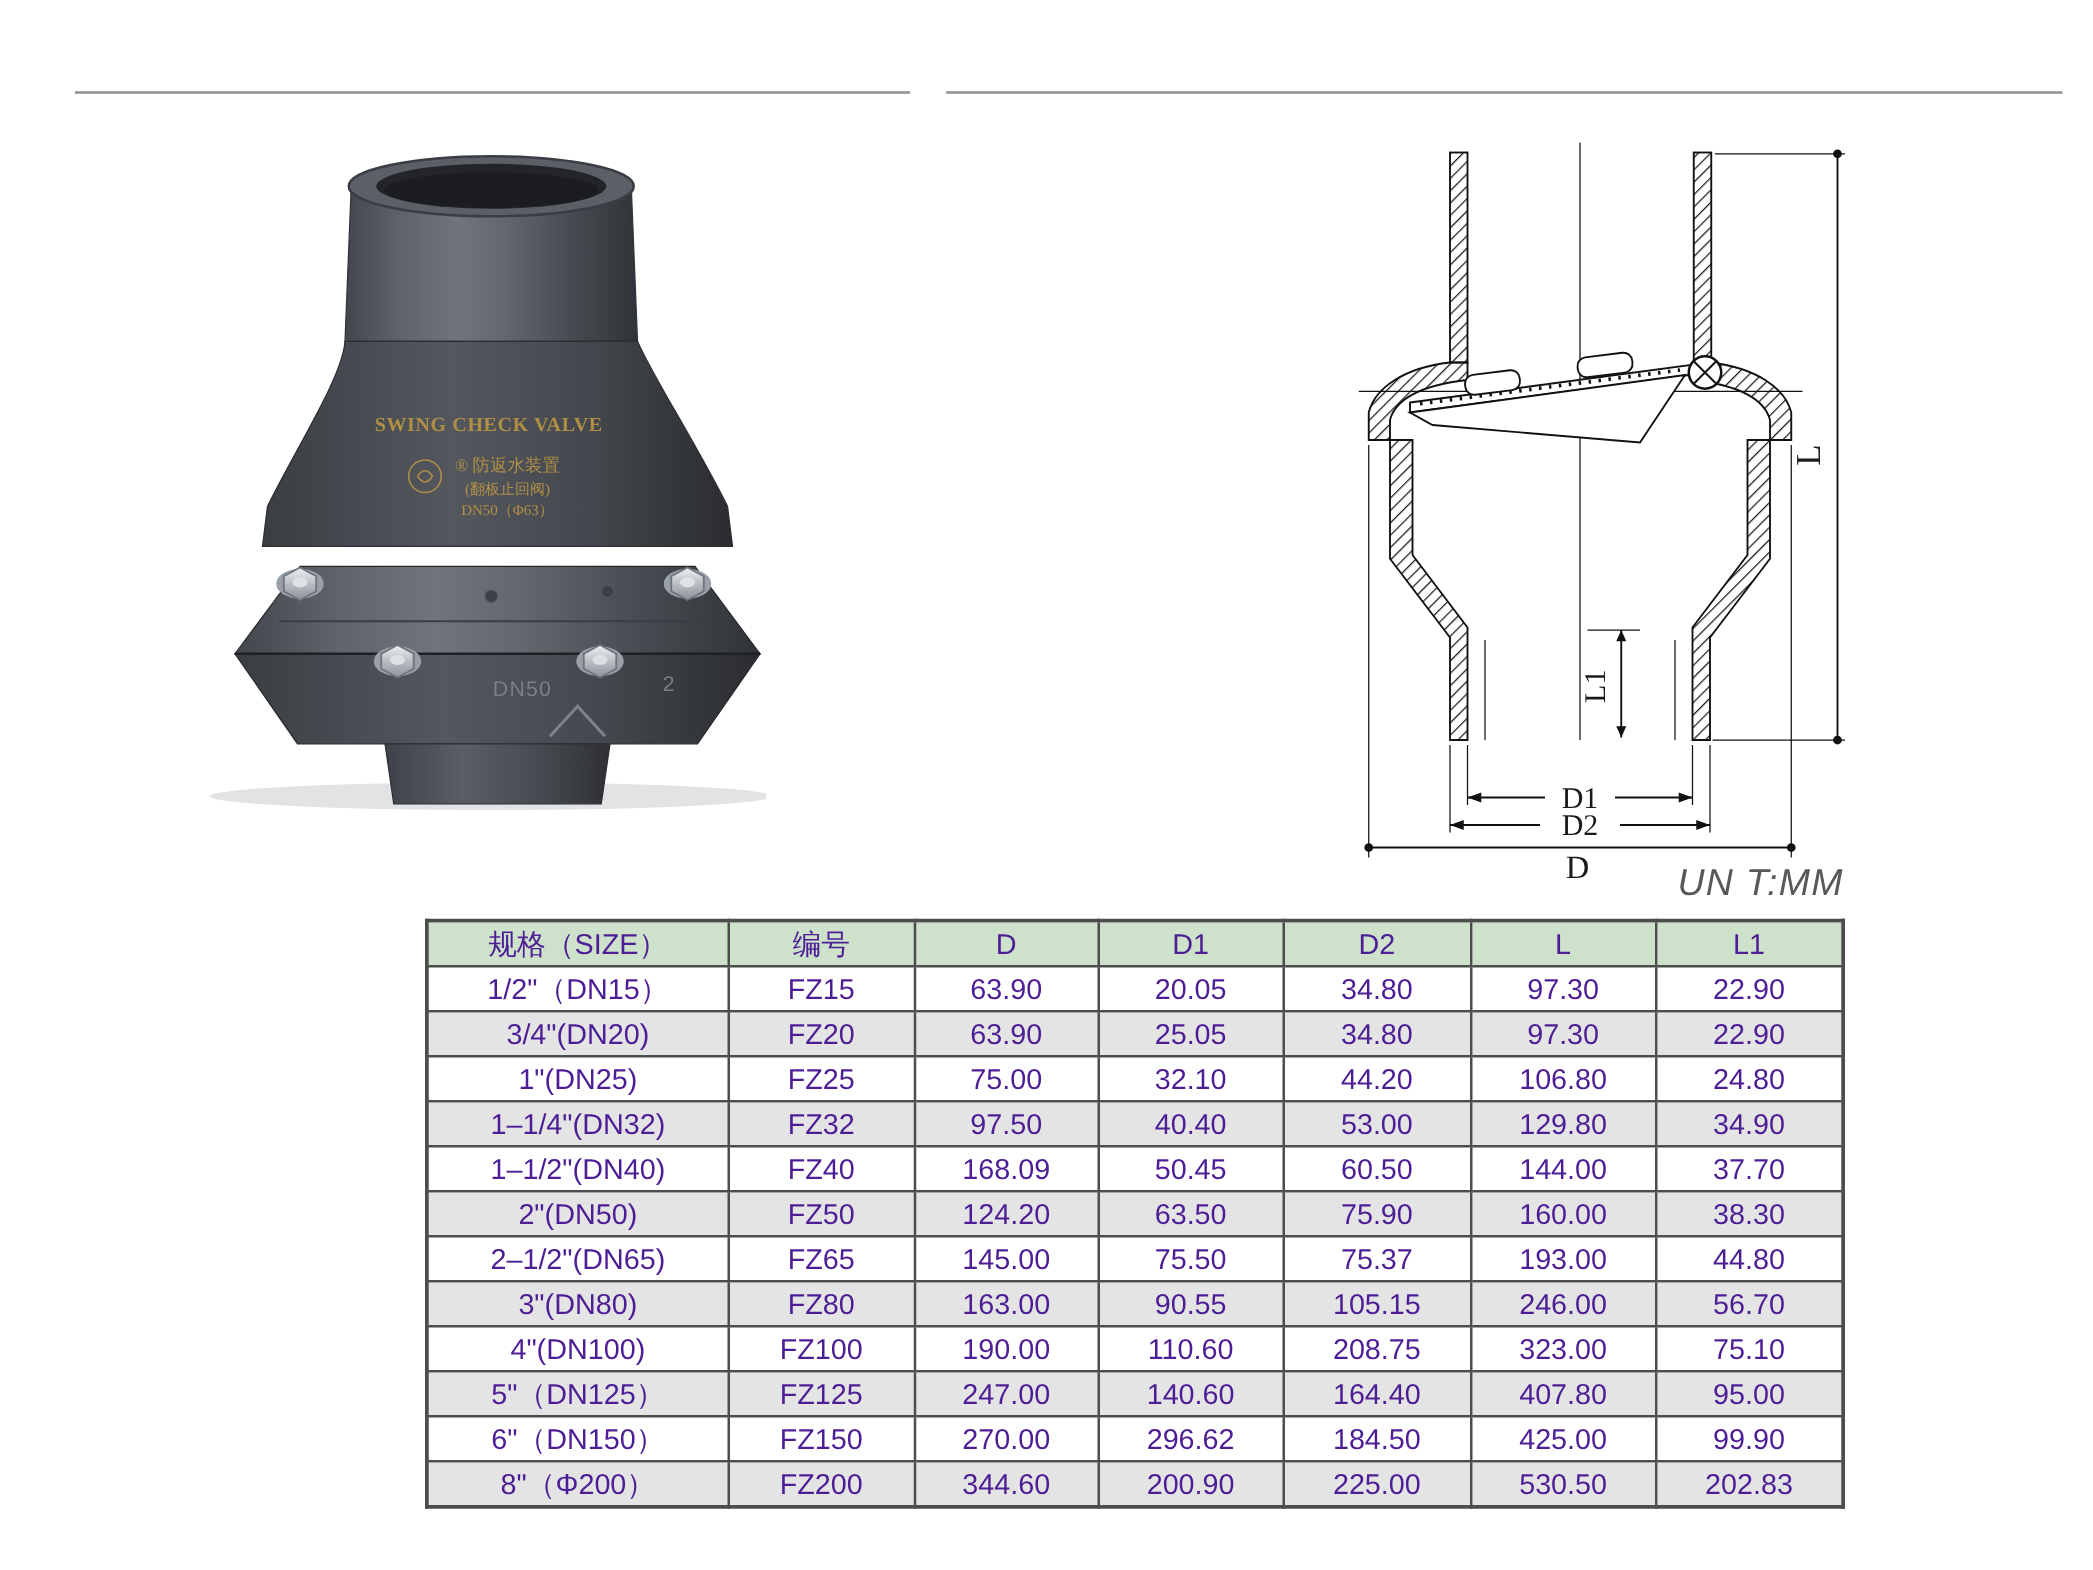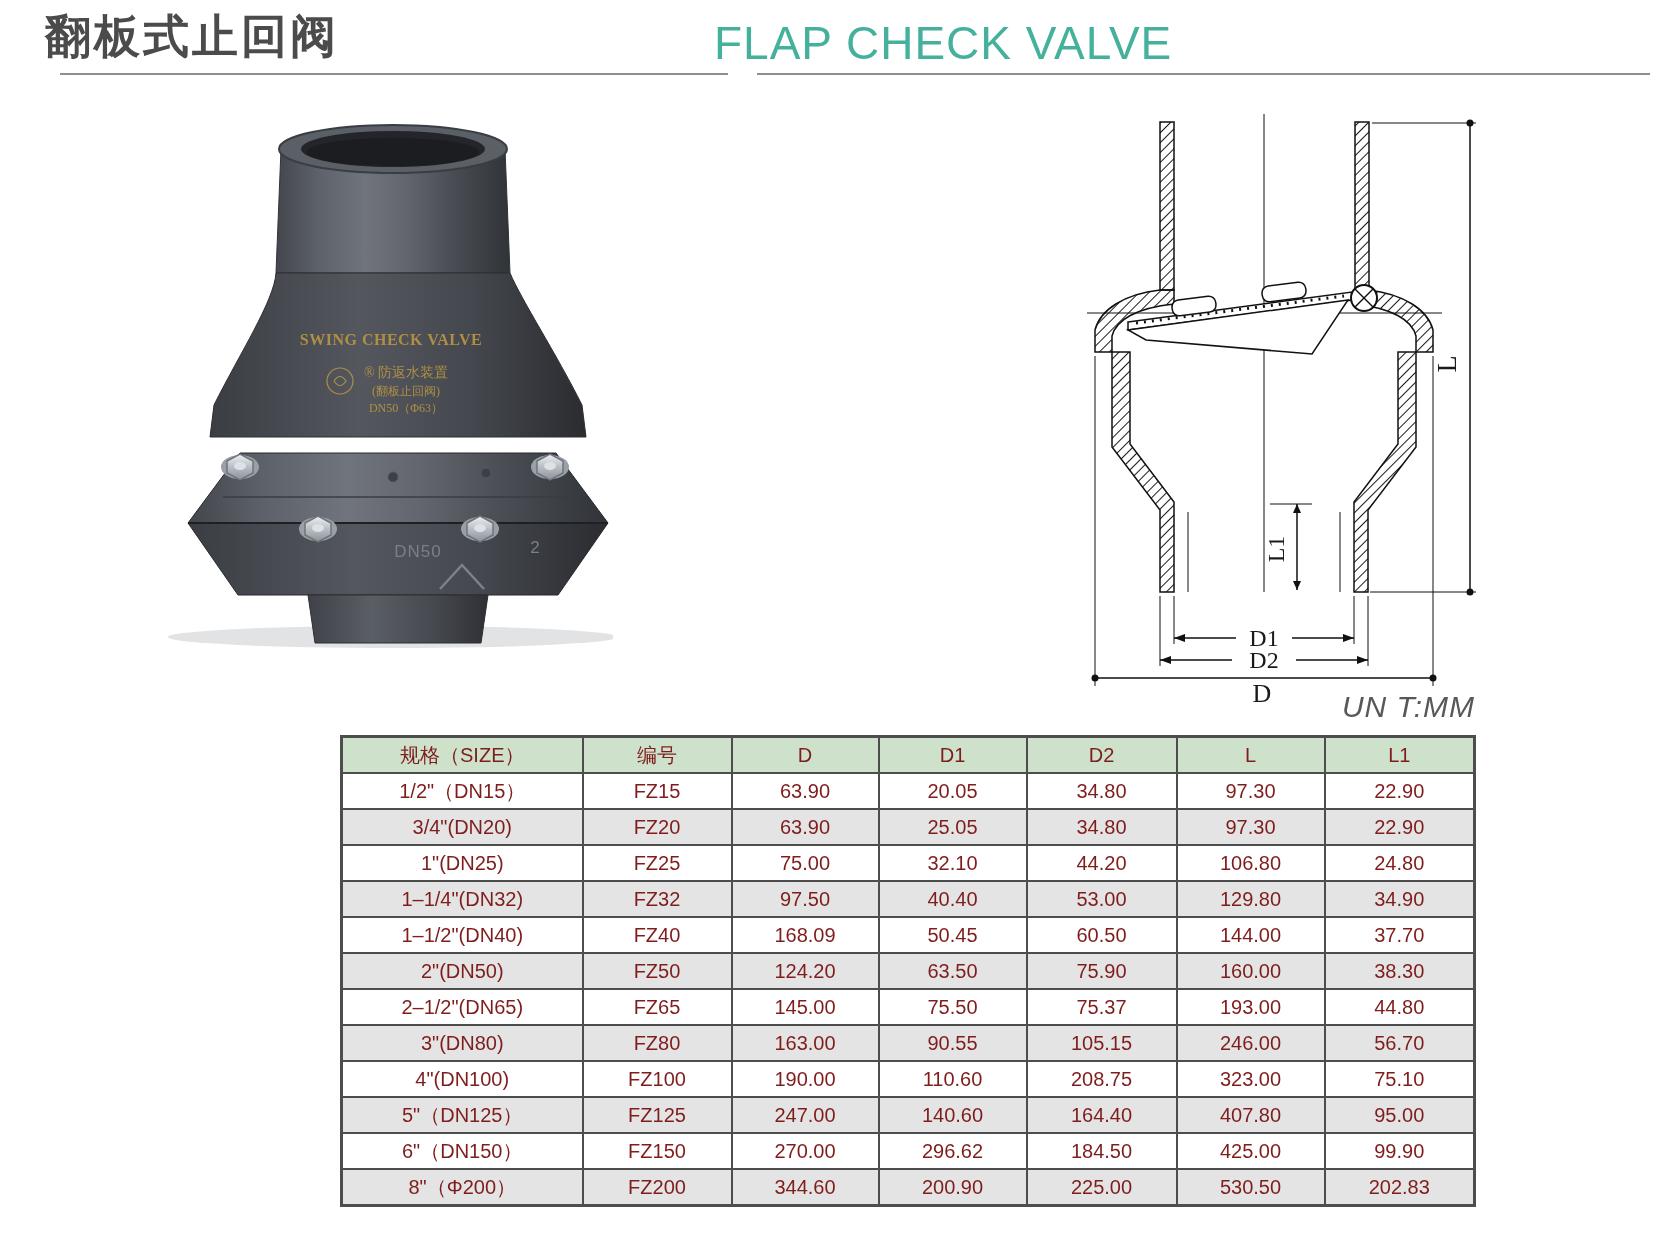--- a/index.html
+++ b/index.html
@@ -8,42 +8,40 @@
   .title-cn{position:absolute;left:45px;top:6px;font-size:46px;font-weight:600;color:#4b4b4b;letter-spacing:3px;}
   .title-en{position:absolute;left:714px;top:16px;font-size:46px;font-weight:500;color:#45b19c;letter-spacing:1px;}
   .rule{position:absolute;height:2px;background:#8f8f8f;}
   .rule-left{left:60px;top:73px;width:668px;}
   .rule-right{left:757px;top:73px;width:893px;}
   .photo-wrap{position:absolute;left:88px;top:105px;width:525px;height:545px;}
   .drawing-wrap{position:absolute;left:1012px;top:112px;width:475px;height:592px;}
   .unit-note{position:absolute;left:1240px;top:690px;width:235px;text-align:right;
              font-size:30px;color:#585858;letter-spacing:1px;font-style:italic;}
   table.spec-table{position:absolute;left:340px;top:735px;width:1133px;border-collapse:collapse;
-        table-layout:fixed;font-size:20px;color:#7f1d1d;}
+        table-layout:fixed;font-size:23px;color:#4c1d95;}
   table.spec-table th,table.spec-table td{border:2px solid #4d4d4d;height:34px;text-align:center;
         font-weight:normal;padding:0 2px;overflow:hidden;white-space:nowrap;}
   table.spec-table{border:3px solid #4d4d4d;}
   table.spec-table thead th{background:#cde1cb;}
   table.spec-table tbody tr:nth-child(even) td{background:#e4e4e4;}
   table.spec-table tbody tr:nth-child(odd) td{background:#ffffff;}
   table.spec-table col.c0{width:241px;} table.spec-table col.c1{width:149px;}
   table.spec-table col.c2{width:147px;} table.spec-table col.c3{width:148px;}
   table.spec-table col.c4{width:150px;} table.spec-table col.c5{width:148px;}
   table.spec-table col.c6{width:150px;}
   .dimtext{font-family:"Liberation Serif","DejaVu Serif",serif;fill:#1a1a1a;}
   .goldtext{font-family:"Liberation Serif","DejaVu Serif",serif;fill:#b08f45;}
 </style>
 </head>
 <body>
 
 <div class="page">
 
-  <div class="title-cn">翻板式止回阀</div>
   <div class="rule rule-left"></div>
-  <div class="title-en">FLAP CHECK VALVE</div>
   <div class="rule rule-right"></div>
 
   <div class="photo-wrap">
     <svg width="525" height="545" viewBox="0 0 525 545">
       <defs>
         <linearGradient id="gBody" x1="0" y1="0" x2="1" y2="0">
           <stop offset="0" stop-color="#43464c"></stop>
             <stop offset="0.18" stop-color="#5d6169"></stop>
           <stop offset="0.38" stop-color="#70747c"></stop>
             <stop offset="0.55" stop-color="#63666e"></stop>

